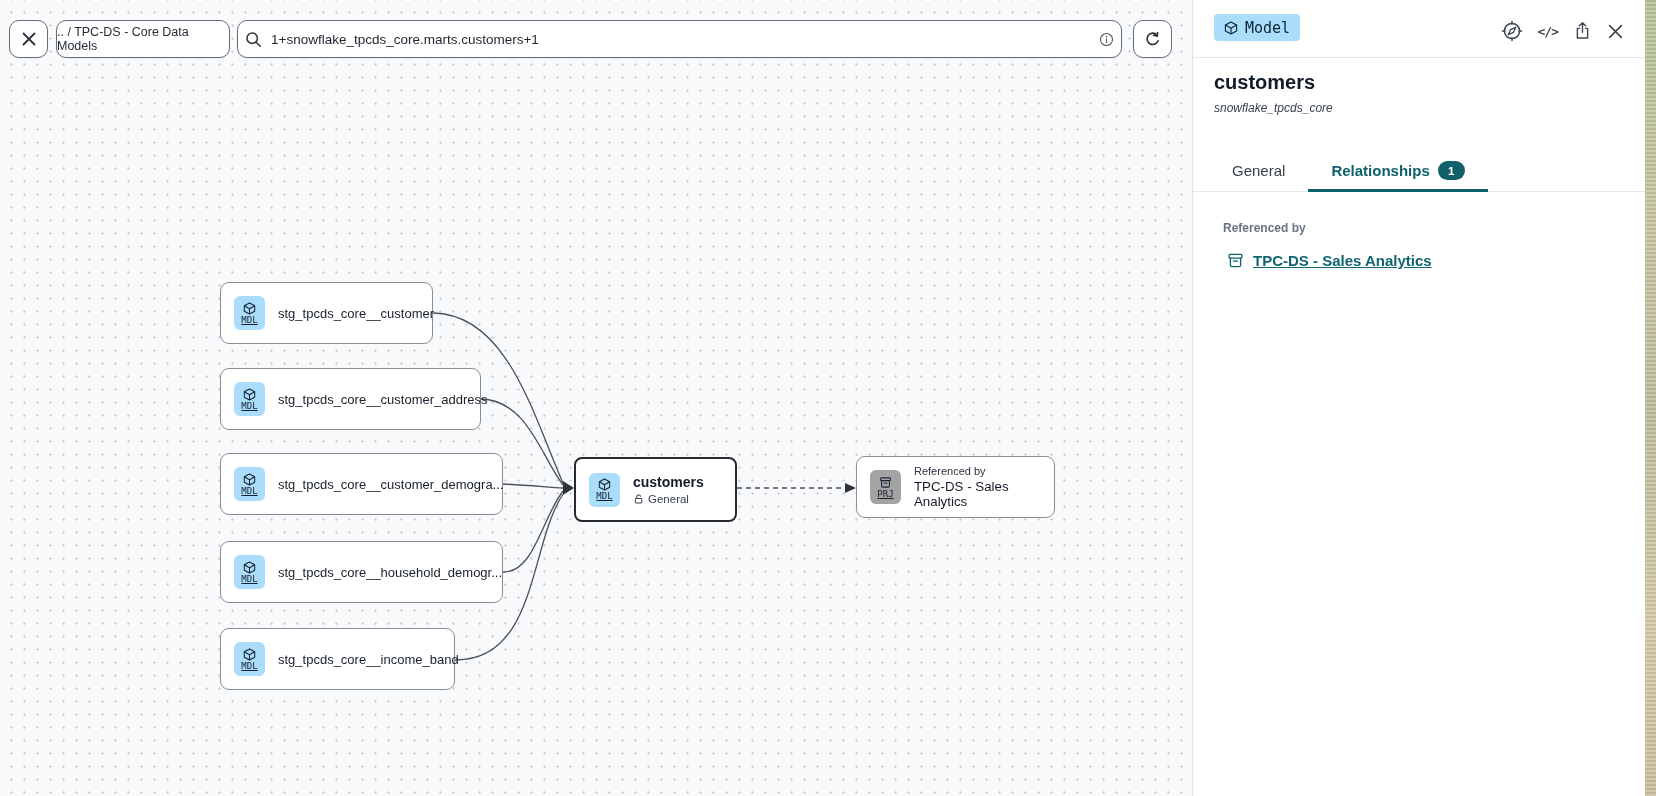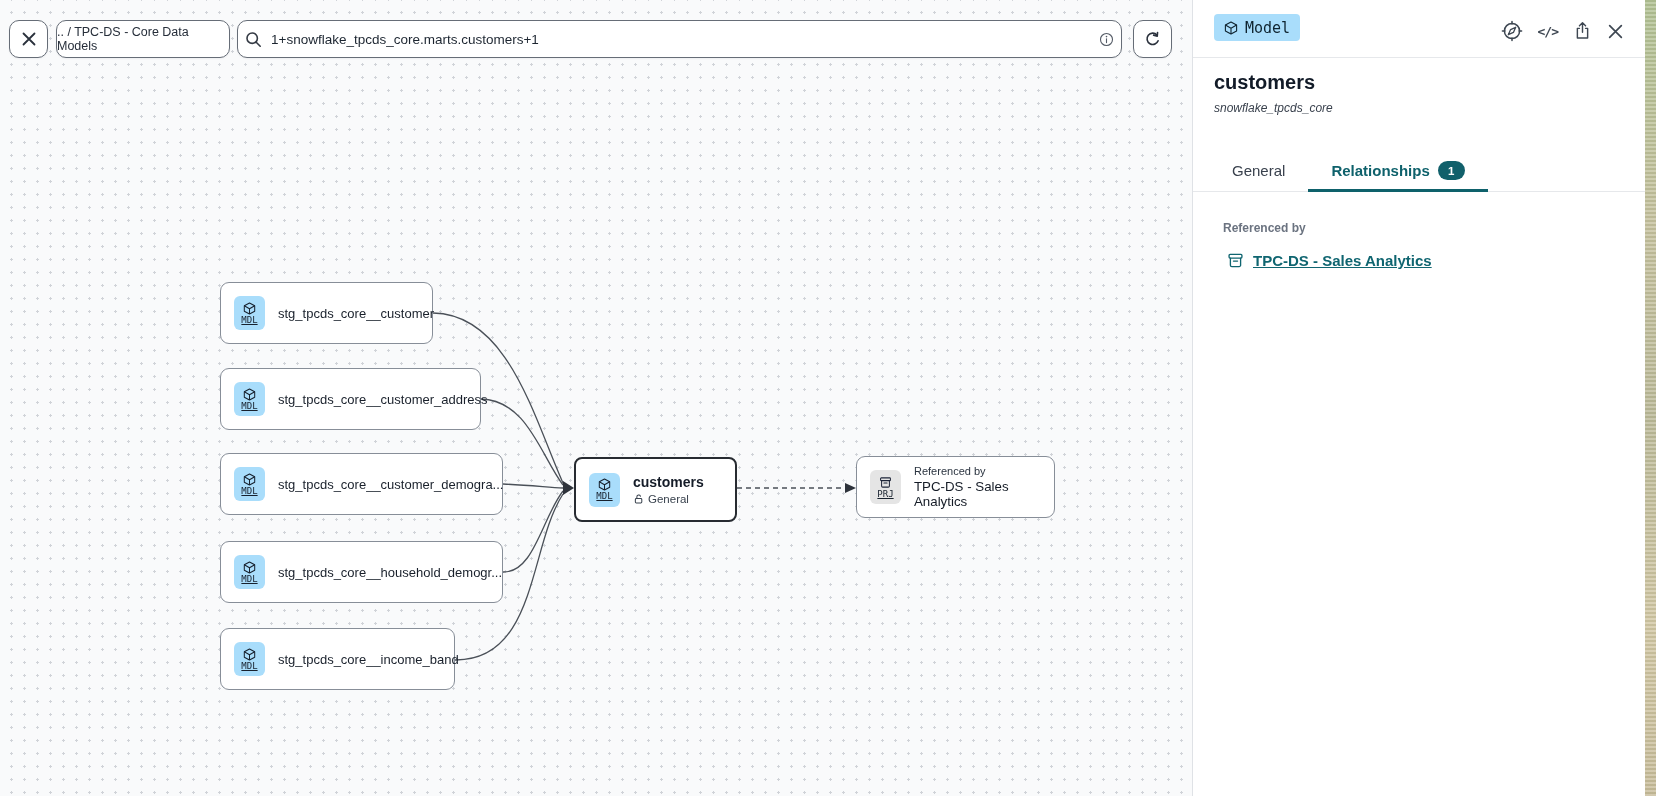--- a/index.html
+++ b/index.html
@@ -32,21 +32,21 @@
   .icon { display:inline-flex; align-items:center; justify-content:center; }
 
   
   .node { position:absolute; background:#fff; border:1px solid #878e98;
     border-radius:9px; display:flex; align-items:center; gap:13px; padding:0 13px;
     cursor:pointer; }
   .node.selected { border:2px solid #272b31; border-radius:8px; }
   .node-badge { flex:0 0 auto; width:31px; height:34px; border-radius:6px;
     display:flex; flex-direction:column; align-items:center; justify-content:center;
     background:#a9ddfb; }
-  .node-badge.prj { background:#e5e5e5; }
+  .node-badge.prj { background:#a3a3a3; }
   .node-badge .bt { font-family:"DejaVu Sans Mono",monospace; font-size:9px;
     line-height:10px; color:#17212e;text-decoration:underline; }
   .node-label { font-size:13px; color:#19202b; white-space:nowrap; }
   .node-col { display:flex; flex-direction:column; justify-content:center; }
   .node-col .nt { font-size:14px; font-weight:600; color:#151c28; }
   .node-col .kicker { font-size:11px; color:#2b3440; }
   .node-col .reft { font-size:13.3px; color:#141b26; margin-top:2px; }
   .pub-row { display:flex; align-items:center; gap:4px; margin-top:3px;
     font-size:11.5px; color:#39424e; }
 

